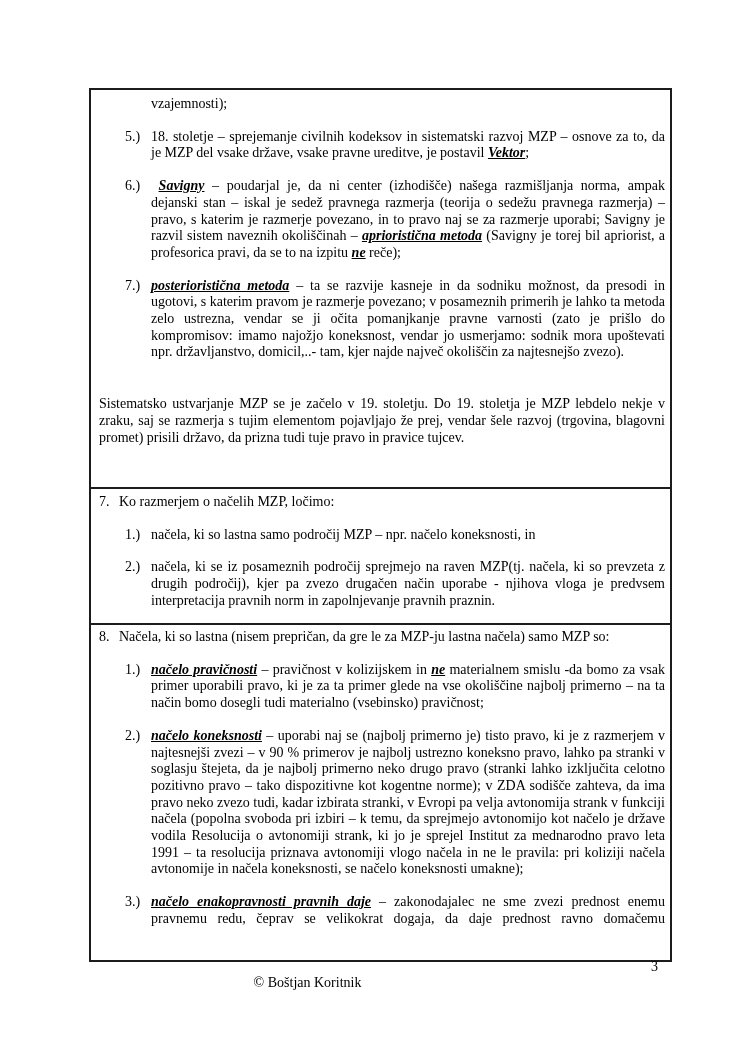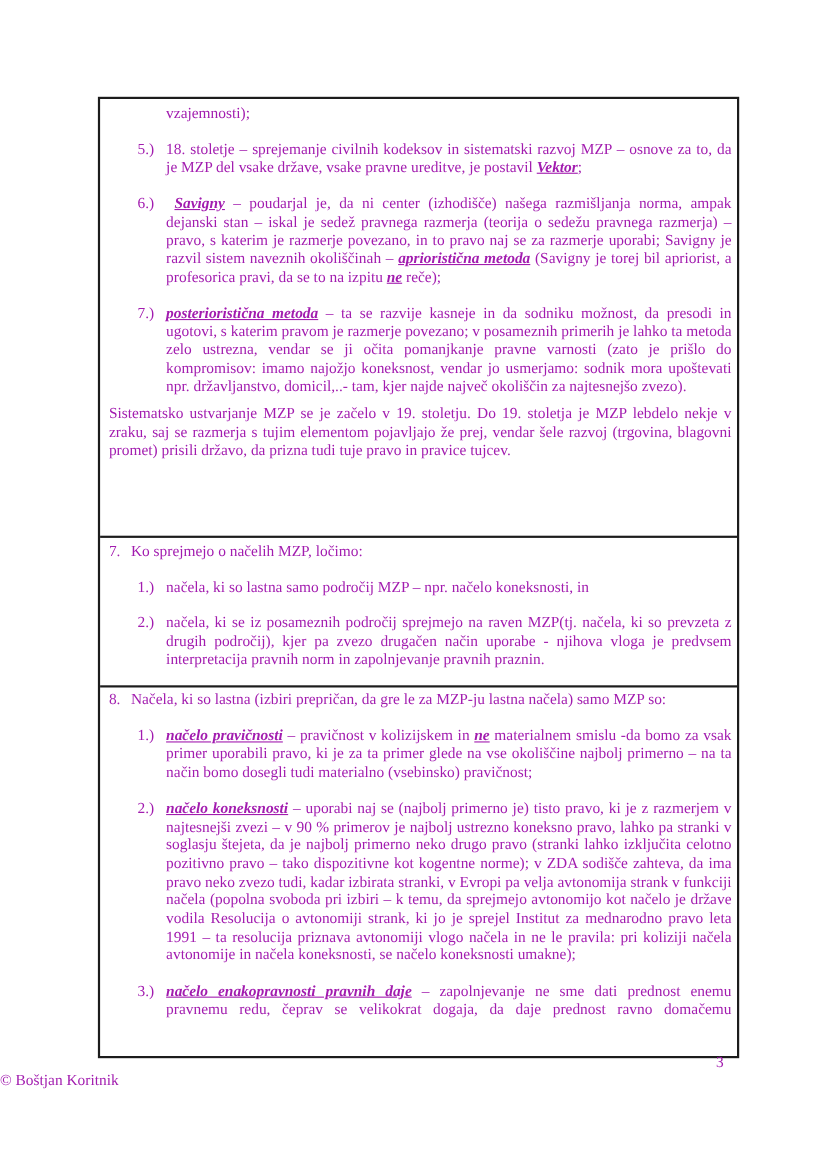--- a/index.html
+++ b/index.html
@@ -6,21 +6,21 @@
     margin: 0;
     padding: 0;
     background: #ffffff;
   }
   .page {
     position: relative;
     width: 750px;
     height: 1061px;
     background: #ffffff;
     font-family: "Liberation Serif", serif;
-    color: #a21caf;
+    color: #000000;
     overflow: hidden;
     border-radius: 22px;
   }
   .doc-table {
     position: absolute;
     left: 89px;
     top: 88px;
     width: 583px;
     height: 874px;
     box-sizing: border-box;
@@ -40,21 +40,21 @@
     position: relative;
     font-size: 14px;
     line-height: 16.7px;
     text-align: justify;
     margin-top: 16px;
   }
   .block:first-child { margin-top: 0; }
   .block.continuation { padding-left: 52px; }
   .block.numbered { padding-left: 52px; }
   .block.heading { padding-left: 20px; }
-  .block.paragraph { margin-top: 8px; }
+  .block.paragraph { margin-top: 35px; }
   .marker {
     position: absolute;
     left: 26px;
     top: 0;
   }
   .block.heading .marker { left: 0; }
   .rb { font-weight: bold; }
   .ri { font-style: italic; }
   .ru { text-decoration: underline; }
   
@@ -65,44 +65,44 @@
     top: 959px;
     right: 92px;
     font-size: 14px;
     line-height: 16.7px;
   }
   .copyright {
     position: absolute;
     top: 975px;
     left: 0;
     width: 615px;
-    text-align: left;
+    text-align: center;
     font-size: 14px;
     line-height: 16.7px;
   }
 </style>
 </head>
 <body>
 
 <div class="page">
   <div class="doc-table">
       <div class="doc-section sec-0">
         <div class="block continuation"><span><span>vzajemnosti);</span></span></div>
         <div class="block numbered"><span class="marker">5.)</span><span><span>18. stoletje – sprejemanje civilnih kodeksov in sistematski razvoj MZP – osnove za to, da je MZP del vsake države, vsake pravne ureditve, je postavil </span><span class="rb ri ru">Vektor</span><span>;</span></span></div>
         <div class="block numbered"><span class="marker">6.)</span><span><span>&nbsp;</span><span class="rb ri ru">Savigny</span><span> – poudarjal je, da ni center (izhodišče) našega razmišljanja norma, ampak dejanski stan – iskal je sedež pravnega razmerja (teorija o sedežu pravnega razmerja) – pravo, s katerim je razmerje povezano, in to pravo naj se za razmerje uporabi; Savigny je razvil sistem naveznih okoliščinah – </span><span class="rb ri ru">aprioristična metoda</span><span> (Savigny je torej bil apriorist, a profesorica pravi, da se to na izpitu </span><span class="rb ri ru">ne</span><span> reče);</span></span></div>
         <div class="block numbered"><span class="marker">7.)</span><span><span class="rb ri ru">posterioristična metoda</span><span> – ta se razvije kasneje in da sodniku možnost, da presodi in ugotovi, s katerim pravom je razmerje povezano; v posameznih primerih je lahko ta metoda zelo ustrezna, vendar se ji očita pomanjkanje pravne varnosti (zato je prišlo do kompromisov: imamo najožjo koneksnost, vendar jo usmerjamo: sodnik mora upoštevati npr. državljanstvo, domicil,..- tam, kjer najde največ okoliščin za najtesnejšo zvezo).</span></span></div>
         <div class="block paragraph"><span><span>Sistematsko ustvarjanje MZP se je začelo v 19. stoletju. Do 19. stoletja je MZP lebdelo nekje v zraku, saj se razmerja s tujim elementom pojavljajo že prej, vendar šele razvoj (trgovina, blagovni promet) prisili državo, da prizna tudi tuje pravo in pravice tujcev.</span></span></div>
       </div>
       <div class="doc-section sec-1">
-        <div class="block heading"><span class="marker">7.</span><span><span>Ko sprejmejo o načelih MZP, ločimo:</span></span></div>
+        <div class="block heading"><span class="marker">7.</span><span><span>Ko razmerjem o načelih MZP, ločimo:</span></span></div>
         <div class="block numbered"><span class="marker">1.)</span><span><span>načela, ki so lastna samo področij MZP – npr. načelo koneksnosti, in</span></span></div>
         <div class="block numbered"><span class="marker">2.)</span><span><span>načela, ki se iz posameznih področij sprejmejo na raven MZP(tj. načela, ki so prevzeta z drugih področij), kjer pa zvezo drugačen način uporabe - njihova vloga je predvsem interpretacija pravnih norm in zapolnjevanje pravnih praznin.</span></span></div>
       </div>
       <div class="doc-section sec-2">
-        <div class="block heading"><span class="marker">8.</span><span><span>Načela, ki so lastna (izbiri prepričan, da gre le za MZP-ju lastna načela) samo MZP so:</span></span></div>
+        <div class="block heading"><span class="marker">8.</span><span><span>Načela, ki so lastna (nisem prepričan, da gre le za MZP-ju lastna načela) samo MZP so:</span></span></div>
         <div class="block numbered"><span class="marker">1.)</span><span><span class="rb ri ru">načelo pravičnosti</span><span> – pravičnost v kolizijskem in </span><span class="rb ri ru">ne</span><span> materialnem smislu -da bomo za vsak primer uporabili pravo, ki je za ta primer glede na vse okoliščine najbolj primerno – na ta način bomo dosegli tudi materialno (vsebinsko) pravičnost;</span></span></div>
         <div class="block numbered"><span class="marker">2.)</span><span><span class="rb ri ru">načelo koneksnosti</span><span> – uporabi naj se (najbolj primerno je) tisto pravo, ki je z razmerjem v najtesnejši zvezi – v 90 % primerov je najbolj ustrezno koneksno pravo, lahko pa stranki v soglasju štejeta, da je najbolj primerno neko drugo pravo (stranki lahko izključita celotno pozitivno pravo – tako dispozitivne kot kogentne norme); v ZDA sodišče zahteva, da ima pravo neko zvezo tudi, kadar izbirata stranki, v Evropi pa velja avtonomija strank v funkciji načela (popolna svoboda pri izbiri – k temu, da sprejmejo avtonomijo kot načelo je države vodila Resolucija o avtonomiji strank, ki jo je sprejel Institut za mednarodno pravo leta 1991 – ta resolucija priznava avtonomiji vlogo načela in ne le pravila: pri koliziji načela avtonomije in načela koneksnosti, se načelo koneksnosti umakne);</span></span></div>
-        <div class="block numbered"><span class="marker">3.)</span><span><span class="rb ri ru">načelo enakopravnosti pravnih daje</span><span> – zapolnjevanje ne sme dati prednost enemu pravnemu redu, čeprav se velikokrat dogaja, da daje prednost ravno domačemu</span></span></div>
+        <div class="block numbered"><span class="marker">3.)</span><span><span class="rb ri ru">načelo enakopravnosti pravnih daje</span><span> – zakonodajalec ne sme zvezi prednost enemu pravnemu redu, čeprav se velikokrat dogaja, da daje prednost ravno domačemu</span></span></div>
       </div>
     </div>
   <div class="page-number">3</div>
   <div class="copyright">© Boštjan Koritnik</div>
 </div>
 
 </body></html>

